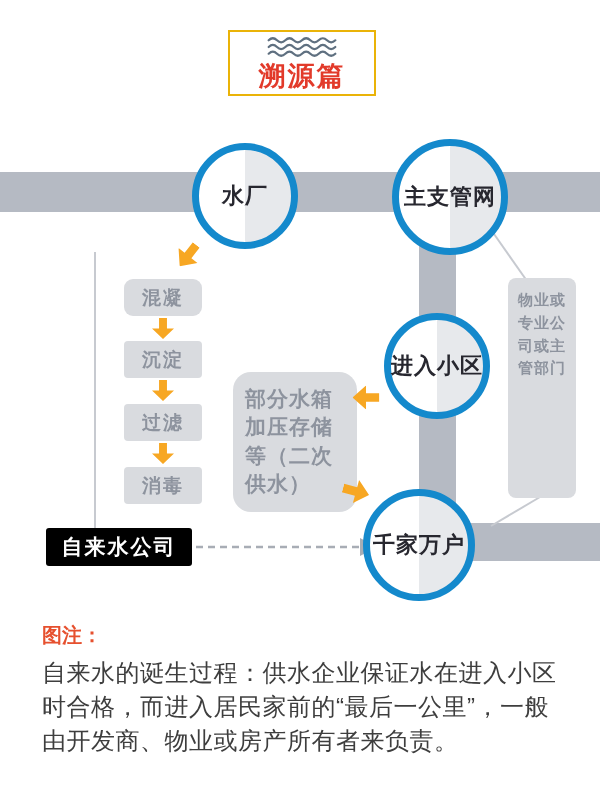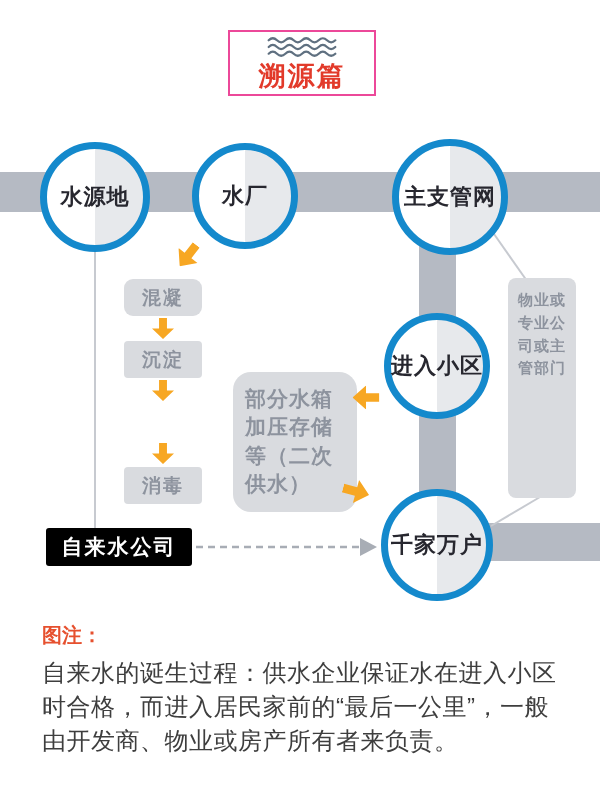--- a/index.html
+++ b/index.html
@@ -11,42 +11,42 @@
   
   .pipe{position:absolute;background:#b5bac3;z-index:1;}
   .pipe-h{left:0;top:172;width:600px;height:40px;top:172px;}
   .pipe-v{left:419px;top:200px;width:37px;height:352px;}
   .pipe-br{left:437px;top:523px;width:163px;height:38px;}
   
   .connectors{position:absolute;left:0;top:0;z-index:2;pointer-events:none;}
   
   .badge{
     position:absolute;left:228px;top:30px;width:144px;height:62px;
-    border:2px solid #ec4899;background:#fff;z-index:6;
+    border:2px solid #eab308;background:#fff;z-index:6;
     display:flex;flex-direction:column;align-items:center;justify-content:flex-start;
   }
   .badge svg{margin-top:5px;}
   .badge-title{
     font-size:27px;font-weight:bold;color:#e23a2a;letter-spacing:2px;margin-top:1px;
   }
   
   .node{
     position:absolute;border:7px solid #1489cc;border-radius:50%;
     background:linear-gradient(90deg,#ffffff 50%,#e7e9ec 50%);
     display:flex;align-items:center;justify-content:center;
     z-index:4;box-sizing:border-box;
   }
   .node span{
     font-weight:bold;color:#27272f;font-size:22px;letter-spacing:1px;white-space:nowrap;
   }
   .n-source{left:40px;top:142px;width:110px;height:110px;}
   .n-plant{left:192px;top:143px;width:106px;height:106px;align-items:center;}
   .n-network{left:392px;top:139px;width:116px;height:116px;}
   .n-community{left:384px;top:313px;width:106px;height:106px;}
-  .n-households{left:381px;top:489px;width:112px;height:112px;}
+  .n-households{left:363px;top:489px;width:112px;height:112px;}
   
   .gbox{
     position:absolute;background:#d9dbdf;color:#8d939e;font-weight:bold;z-index:3;
     box-sizing:border-box;
   }
   .step{
     left:124px;width:78px;height:37px;border-radius:4px;
     display:flex;align-items:center;justify-content:center;
     font-size:19px;letter-spacing:2px;
   }
@@ -105,41 +105,39 @@
     <svg width="84" height="24" viewBox="0 0 84 24">
       <g fill="none" stroke="#5f7080" stroke-width="2.6" stroke-linecap="round">
         <path d="M2 4 Q 7 -1 12 4 T 22 4 T 32 4 T 42 4 T 52 4 T 62 4 T 72 4 T 82 4"></path>
         <path d="M2 12 Q 7 7 12 12 T 22 12 T 32 12 T 42 12 T 52 12 T 62 12 T 72 12 T 82 12"></path>
         <path d="M2 20 Q 7 15 12 20 T 22 20 T 32 20 T 42 20 T 52 20 T 62 20 T 72 20 T 82 20"></path>
       </g>
     </svg>
     <div class="badge-title">溯源篇</div>
   </div>
 
-  <div class="node n-source">
-    <span>水源地</span>
-  </div>
   <div class="node n-plant">
     <span>水厂</span>
   </div>
   <div class="node n-network">
     <span>主支管网</span>
   </div>
   <div class="node n-community">
     <span>进入小区</span>
   </div>
   <div class="node n-households">
     <span>千家万户</span>
   </div>
 
   <div class="oarrow a-plant"></div>
   <div class="gbox step step-0">混凝</div>
   <div class="oarrow a-s1"></div>
   <div class="gbox step step-1">沉淀</div>
   <div class="oarrow a-s2"></div>
+  <div class="gbox step step-2">过滤</div>
   <div class="oarrow a-s3"></div>
   <div class="gbox step step-3">消毒</div>
 
   <div class="gbox box-secondary">部分水箱加压存储等（二次供水）</div>
   <div class="oarrow a-in"></div>
   <div class="oarrow a-out"></div>
 
   <div class="gbox box-property">物业或专业公司或主管部门</div>
 
   <div class="box-company">自来水公司</div>

